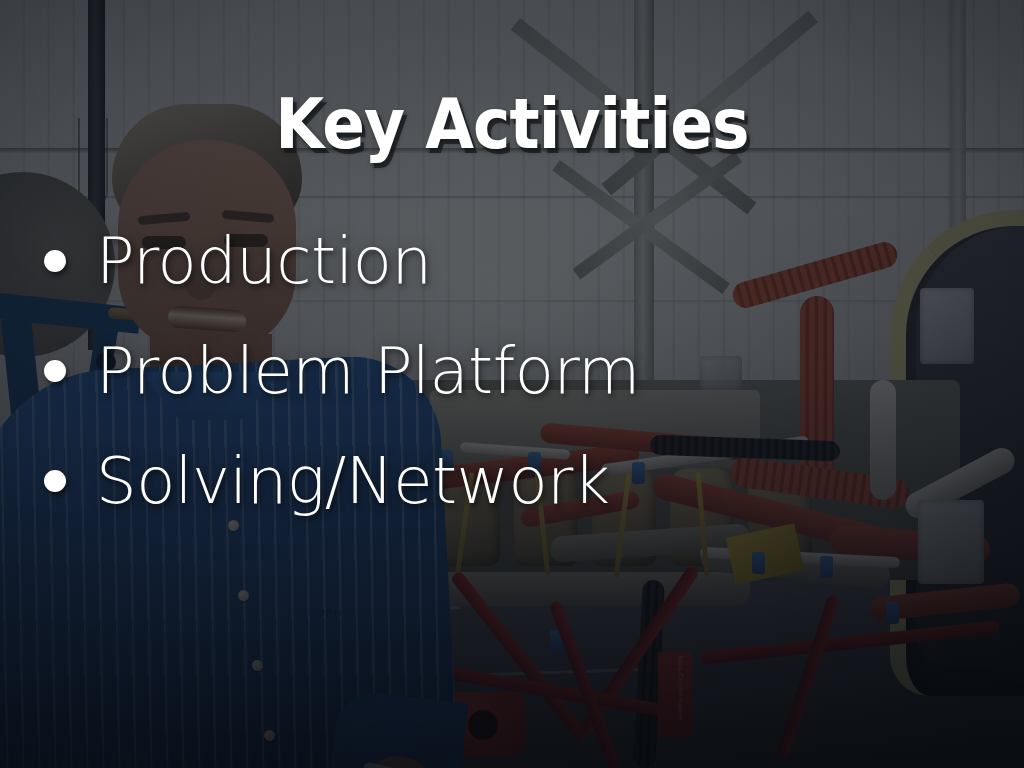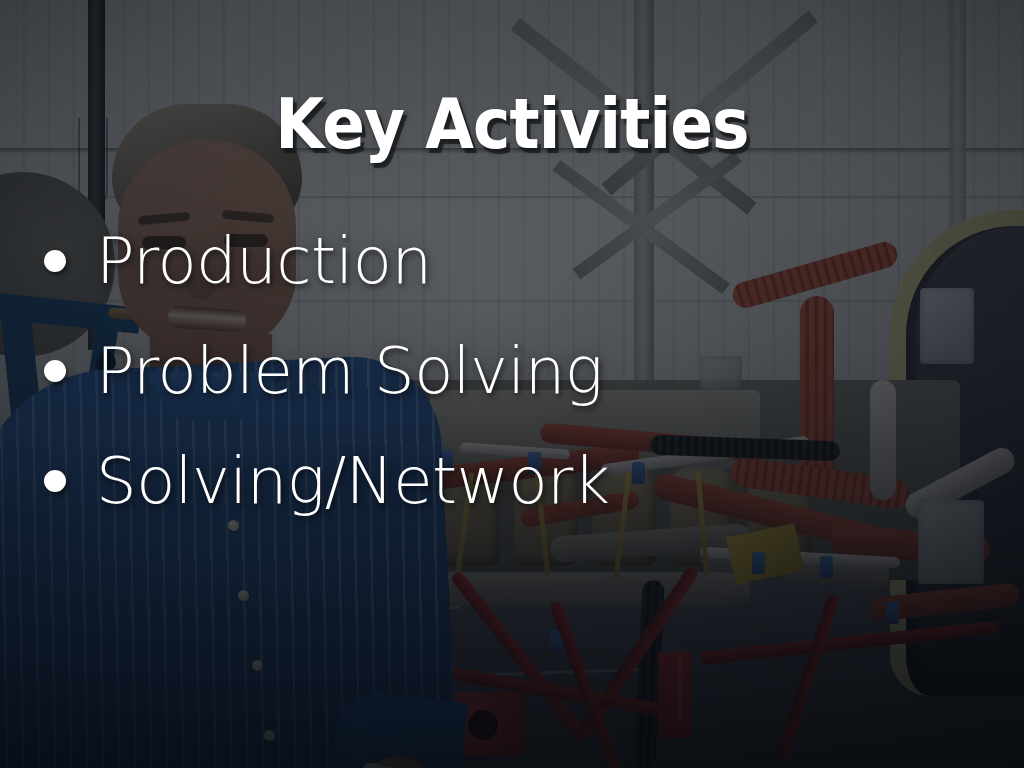--- a/index.html
+++ b/index.html
@@ -559,21 +559,21 @@
 
     <h1 class="slide-title">Key Activities</h1>
 
     <ul class="bullet-list">
       <li class="bullet-item">
         <span class="bullet-dot"></span>
         <span class="bullet-text">Production</span>
       </li>
       <li class="bullet-item">
         <span class="bullet-dot"></span>
-        <span class="bullet-text">Problem Solving</span>
+        <span class="bullet-text">Problem Platform</span>
       </li>
       <li class="bullet-item">
         <span class="bullet-dot"></span>
         <span class="bullet-text">Solving/Network</span>
       </li>
     </ul>
 
   </div>
 </div>
 

